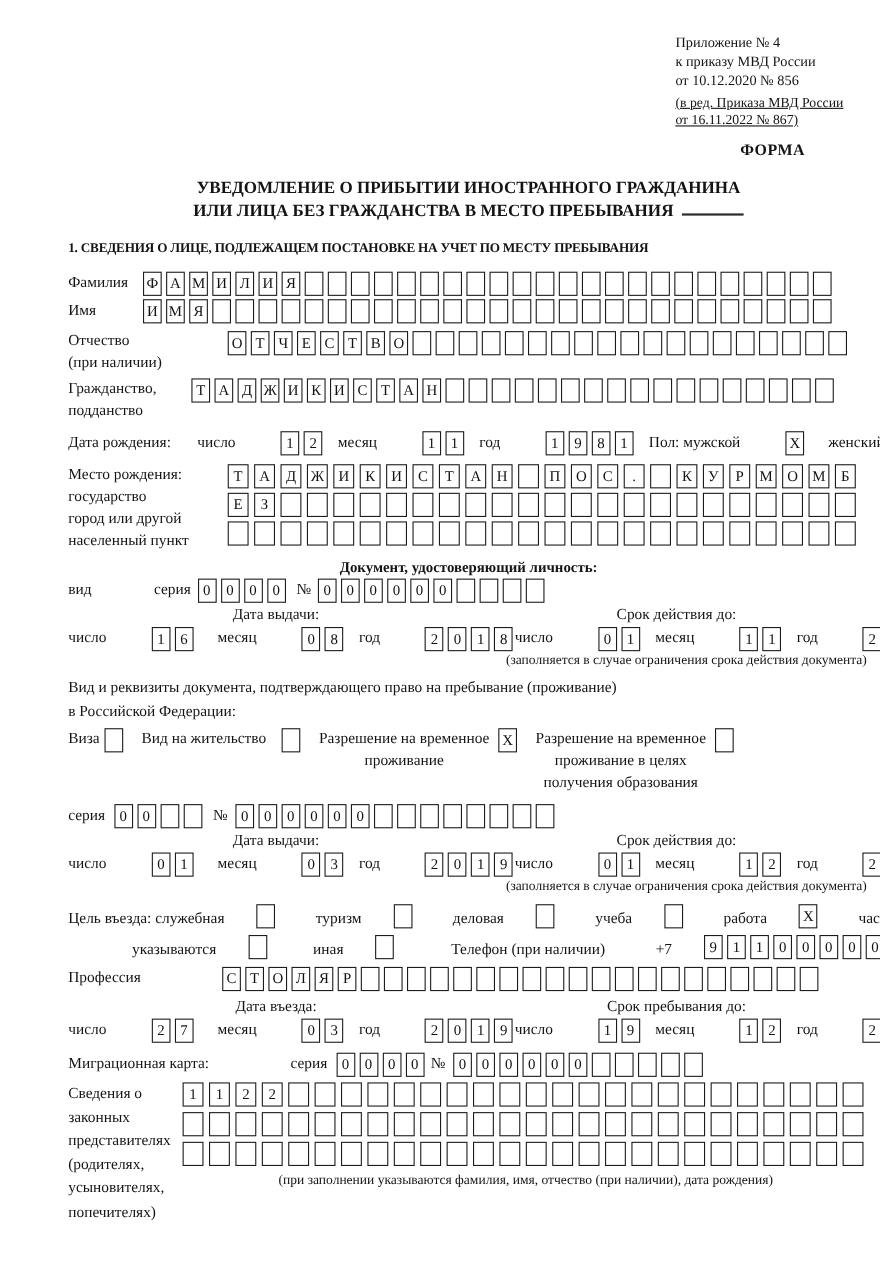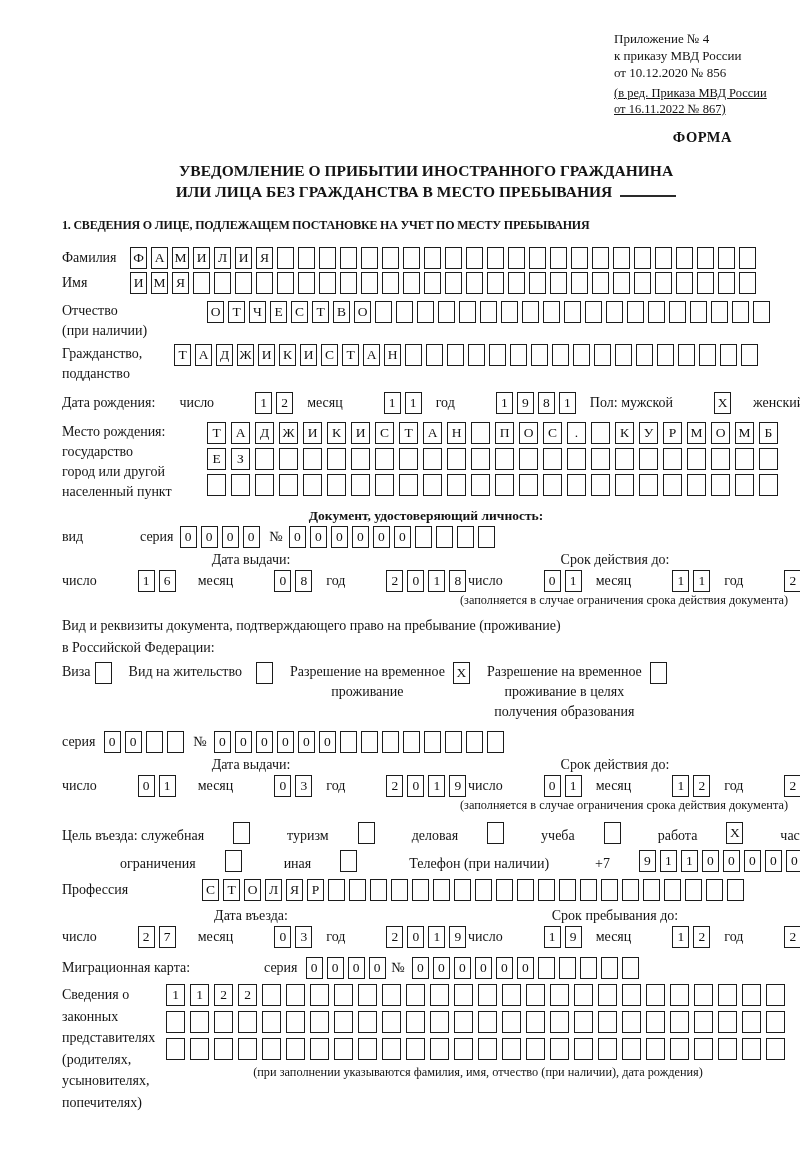--- a/index.html
+++ b/index.html
@@ -238,21 +238,21 @@
     <span class="pl">учеба</span>
     <span class="cells"><span class="cell"></span></span>
     <span class="pl">работа</span>
     <span class="cells"><span class="cell">X</span></span>
     <span class="pl">частная</span>
     <span class="cells"><span class="cell"></span></span>
     <span class="pl">транзит</span>
     <span class="cells"><span class="cell"></span></span>
   </div>
   <div class="purpose-row" style="padding-left:58px; margin-top:6px;">
-    <span class="pl">ограничения</span>
+    <span class="pl">указываются</span>
     <span class="cells" style="margin-right:14px;"><span class="cell"></span></span>
     <span class="pl">иная</span>
     <span class="cells" style="margin-right:24px;"><span class="cell"></span></span>
     <span class="pl" style="margin-right:22px;">Телефон (при наличии)</span>
     <span class="pl">+7</span>
     <span class="cells"><span class="cell">9</span><span class="cell">1</span><span class="cell">1</span><span class="cell">0</span><span class="cell">0</span><span class="cell">0</span><span class="cell">0</span><span class="cell">0</span><span class="cell">0</span><span class="cell"></span></span>
   </div>
 
   <div class="row vc" style="margin-top:7px;">
     <div class="lbl w140">Профессия</div>

